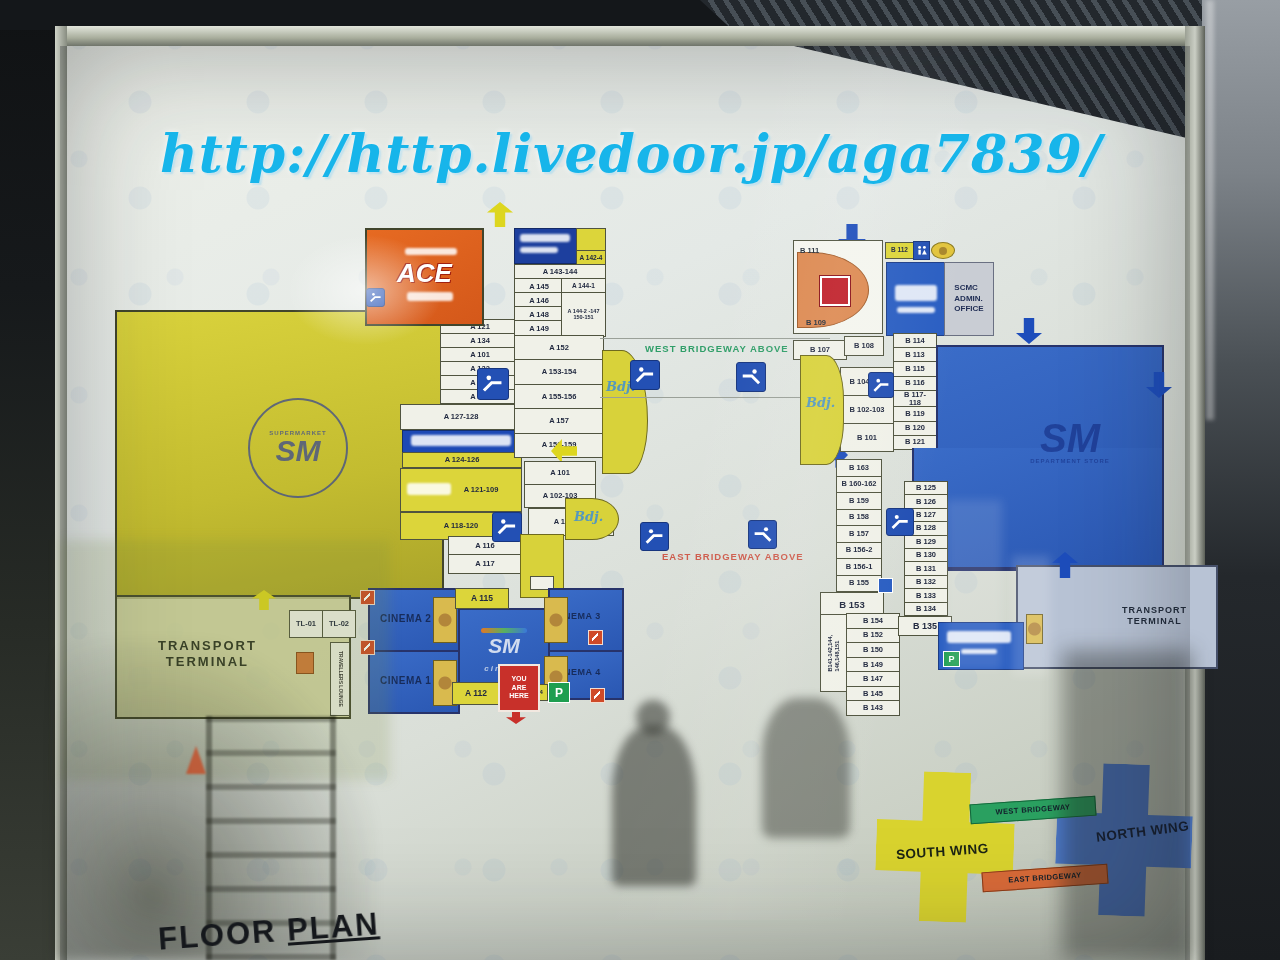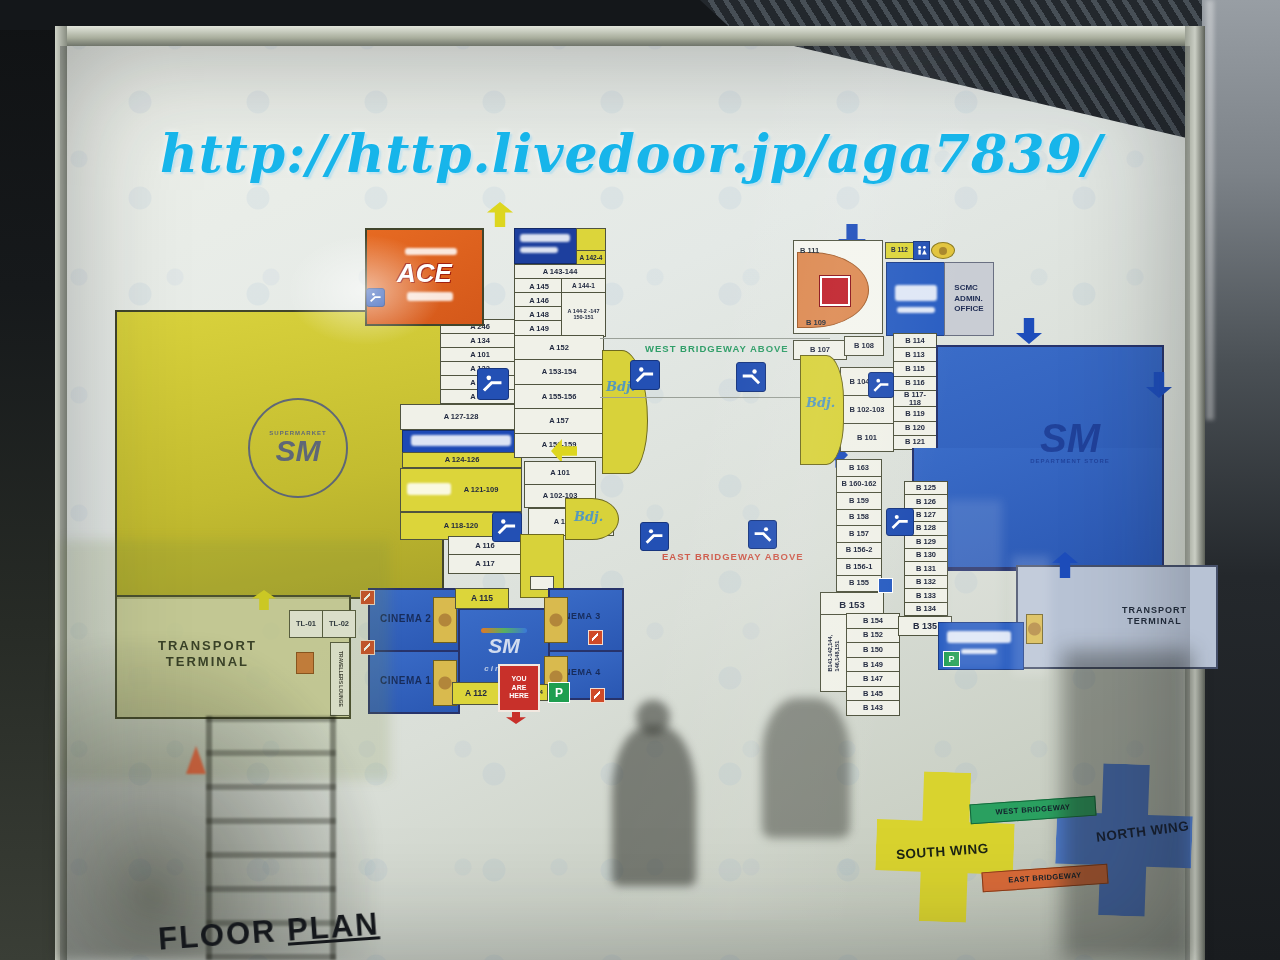--- a/index.html
+++ b/index.html
@@ -55,21 +55,21 @@
 
   <div class="abs" style="left:0;top:0;width:1280px;height:960px;z-index:5;">
 
     <div class="bldg" style="left:115px;top:310px;width:325px;height:285px;background:linear-gradient(170deg,#d9d23c,#c3bc30 60%,#aaa42a);"></div>
     <div class="abs" style="left:248px;top:398px;width:96px;height:96px;border:2px solid #3c4a8e;border-radius:50%;opacity:.75;display:flex;flex-direction:column;align-items:center;justify-content:center;color:#3c4a8e;">
       <span style="font:700 6px/1 'Liberation Sans',sans-serif;letter-spacing:1px;">SUPERMARKET</span>
       <span style="font:900 italic 30px/1 'Liberation Sans',sans-serif;">SM</span>
     </div>
 
     <div class="room-col" style="left:440px;top:320px;width:80px;height:84px;">
-        <div class="room">A 246</div>
+        <div class="room">A 121</div>
         <div class="room">A 134</div>
         <div class="room">A 101</div>
         <div class="room">A 132</div>
         <div class="room">A 131</div>
         <div class="room">A 130</div>
       </div>
     <div class="cell" style="left:400px;top:404px;width:120px;height:24px;">A 127-128</div>
     <div class="abs" style="left:402px;top:430px;width:118px;height:22px;background:#1d49b5;border:1px solid #14306e;">
       <div class="blob" style="left:8px;top:4px;width:100px;height:11px;"></div>
     </div>

